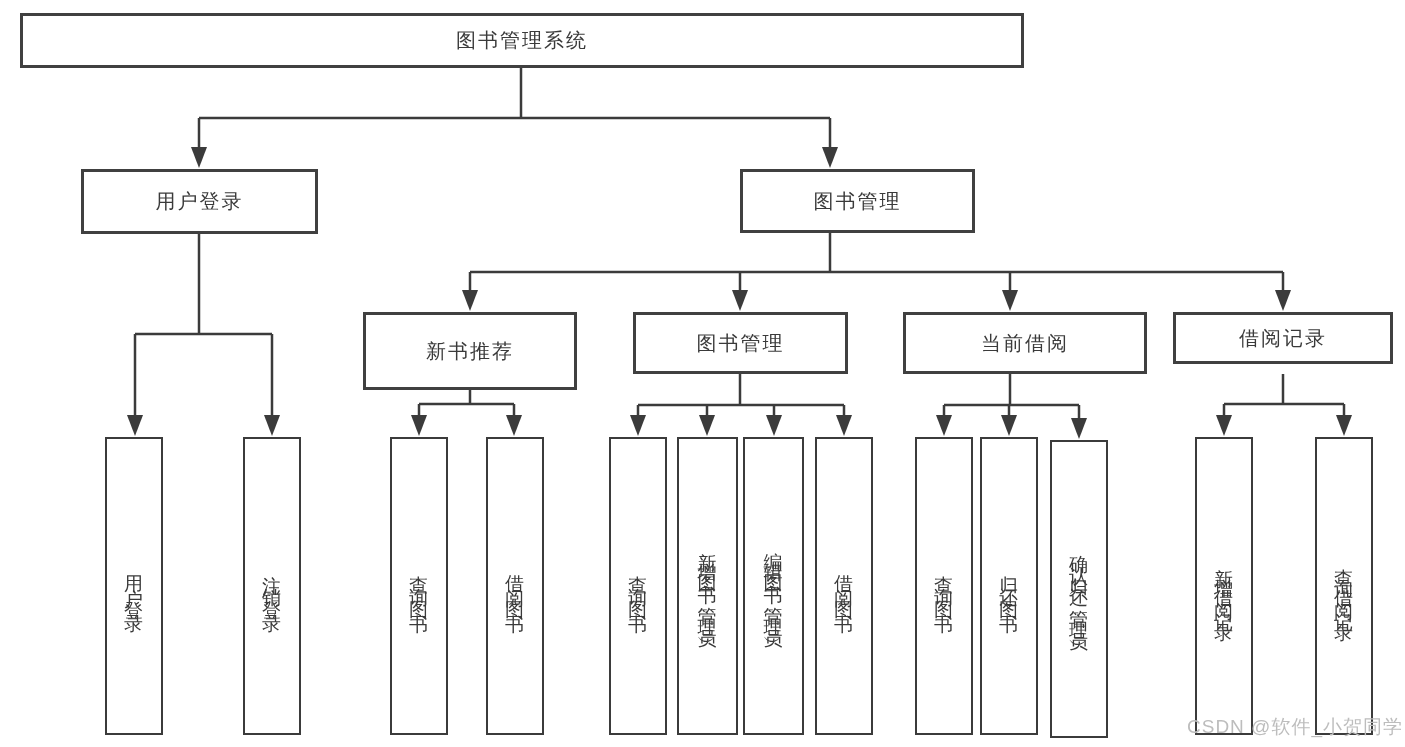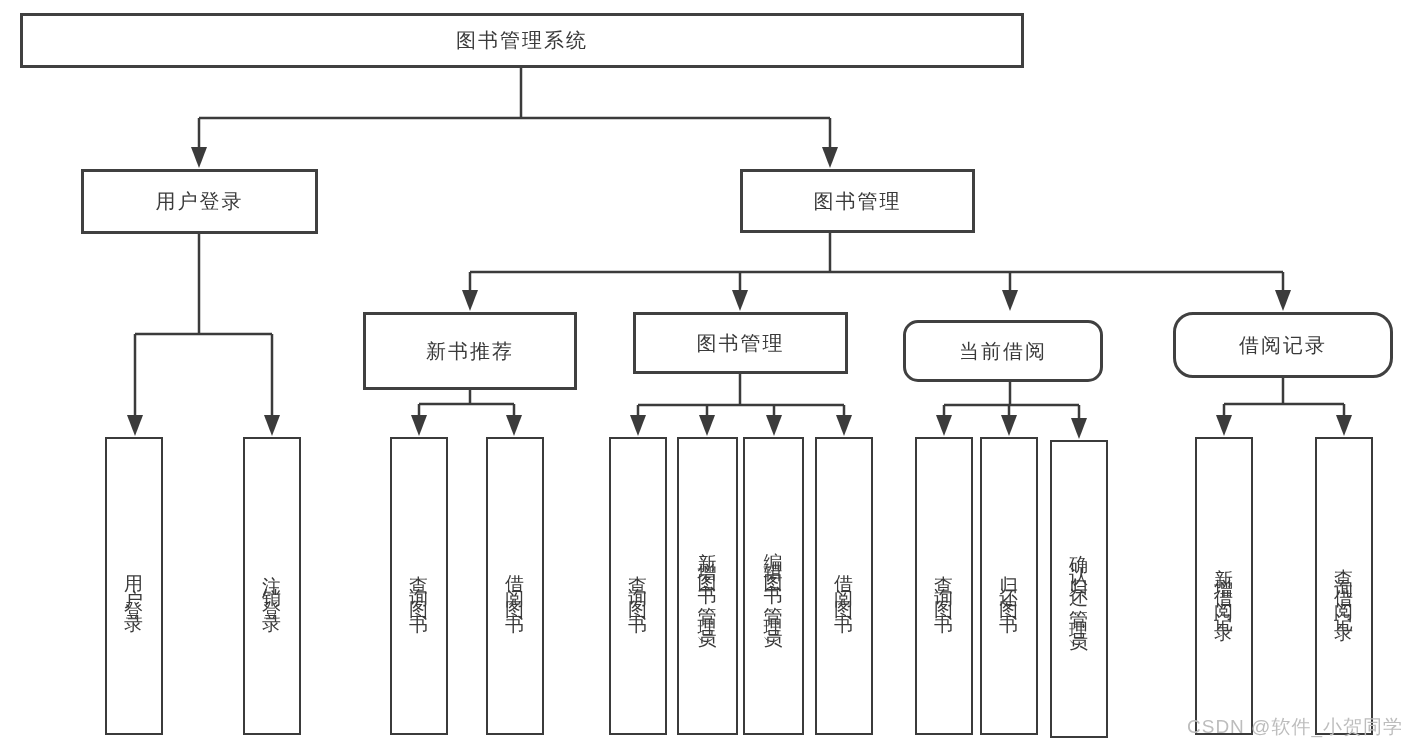--- a/index.html
+++ b/index.html
@@ -31,22 +31,22 @@
     font-size: 20px;
     letter-spacing: 2px;
     color: #3a3a3a;
     z-index: 2;
   }
   .root-box    { left: 20px;   top: 13px;  width: 1004px; height: 55px; }
   .box-l2-a    { left: 81px;   top: 169px; width: 237px;  height: 65px; }
   .box-l2-b    { left: 740px;  top: 169px; width: 235px;  height: 64px; }
   .box-l3-a    { left: 363px;  top: 312px; width: 214px;  height: 78px; }
   .box-l3-b    { left: 633px;  top: 312px; width: 215px;  height: 62px; }
-  .box-l3-c    { left: 903px;  top: 320px; width: 200px;  height: 62px; border-radius: 15px; }
-  .box-l3-d    { left: 1173px; top: 312px; width: 220px;  height: 66px; border-radius: 20px; }
+  .box-l3-c    { left: 903px;  top: 312px; width: 244px;  height: 62px; }
+  .box-l3-d    { left: 1173px; top: 312px; width: 220px;  height: 52px; }
   .leaf {
     position: absolute;
     top: 437px;
     height: 298px;
     width: 58px;
     box-sizing: border-box;
     border: 2.5px solid #3b3b3b;
     background: #ffffff;
     display: flex;
     align-items: center;

